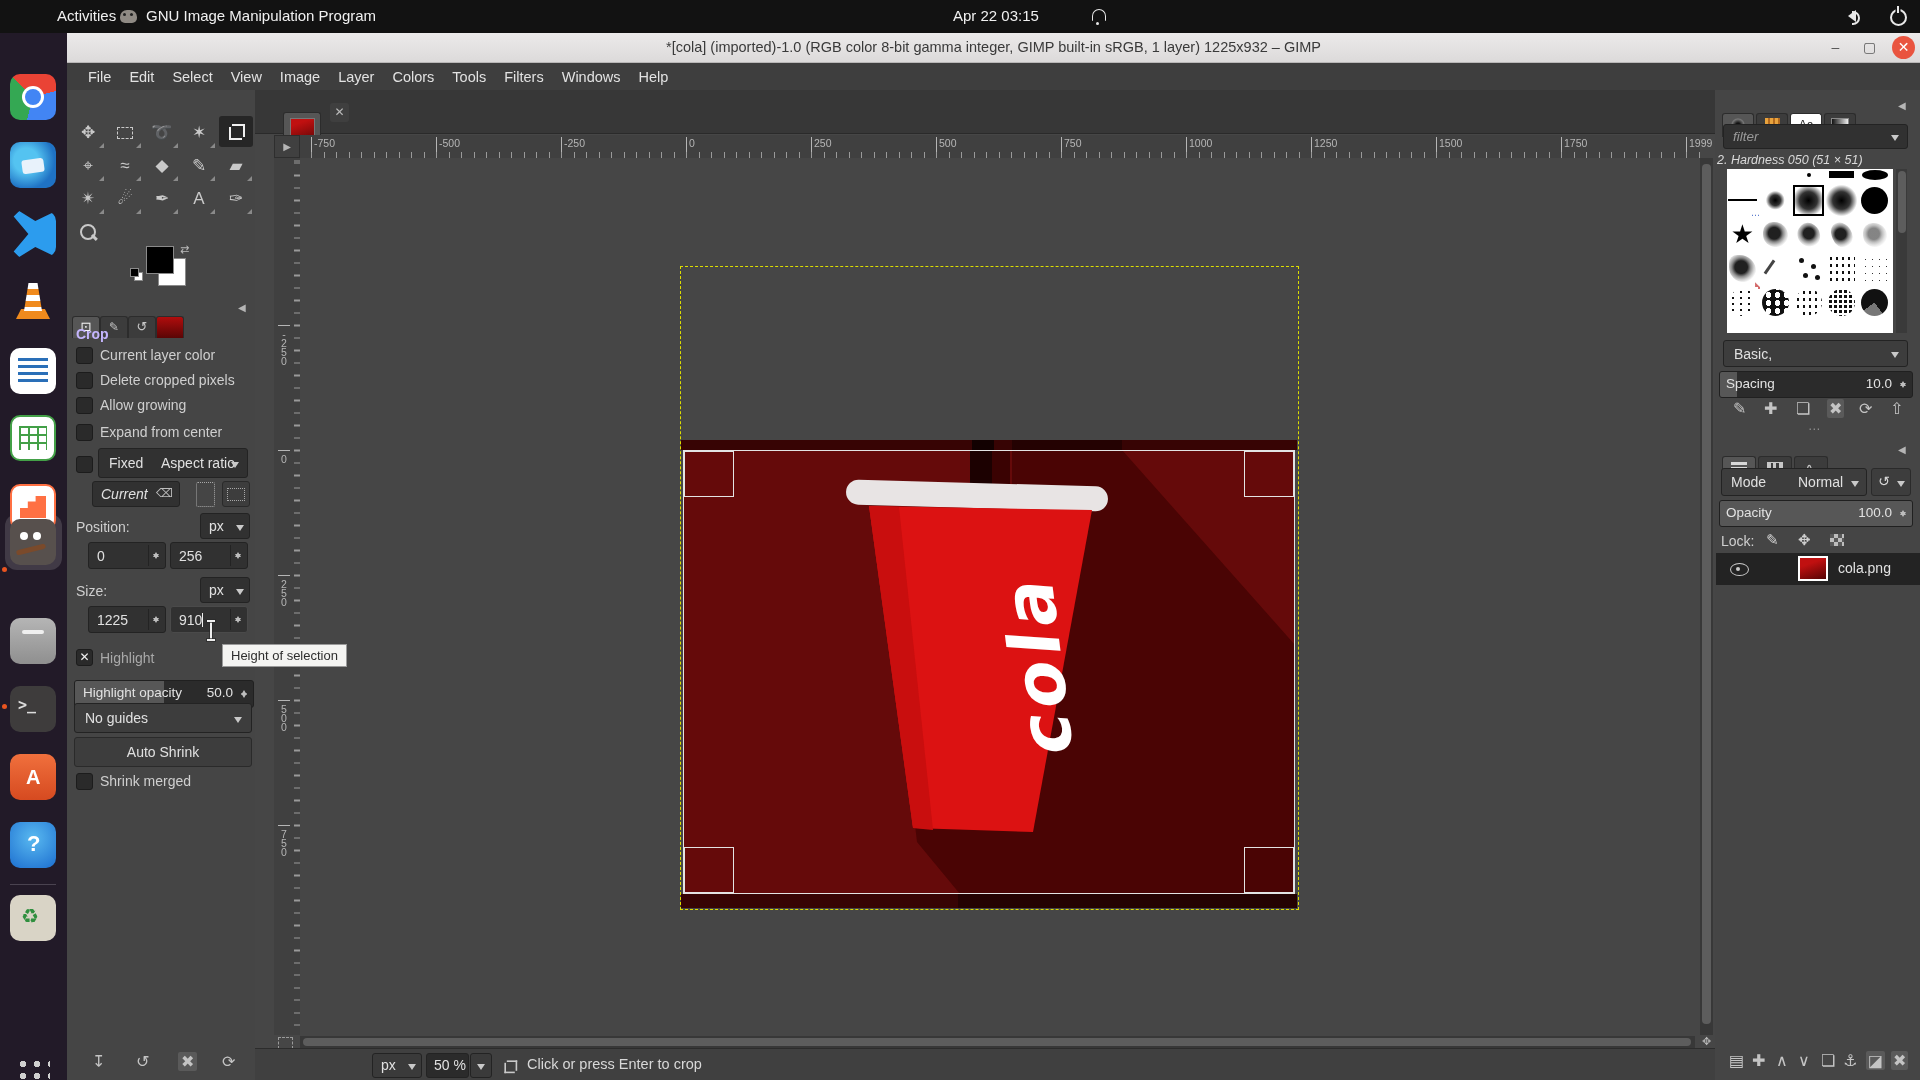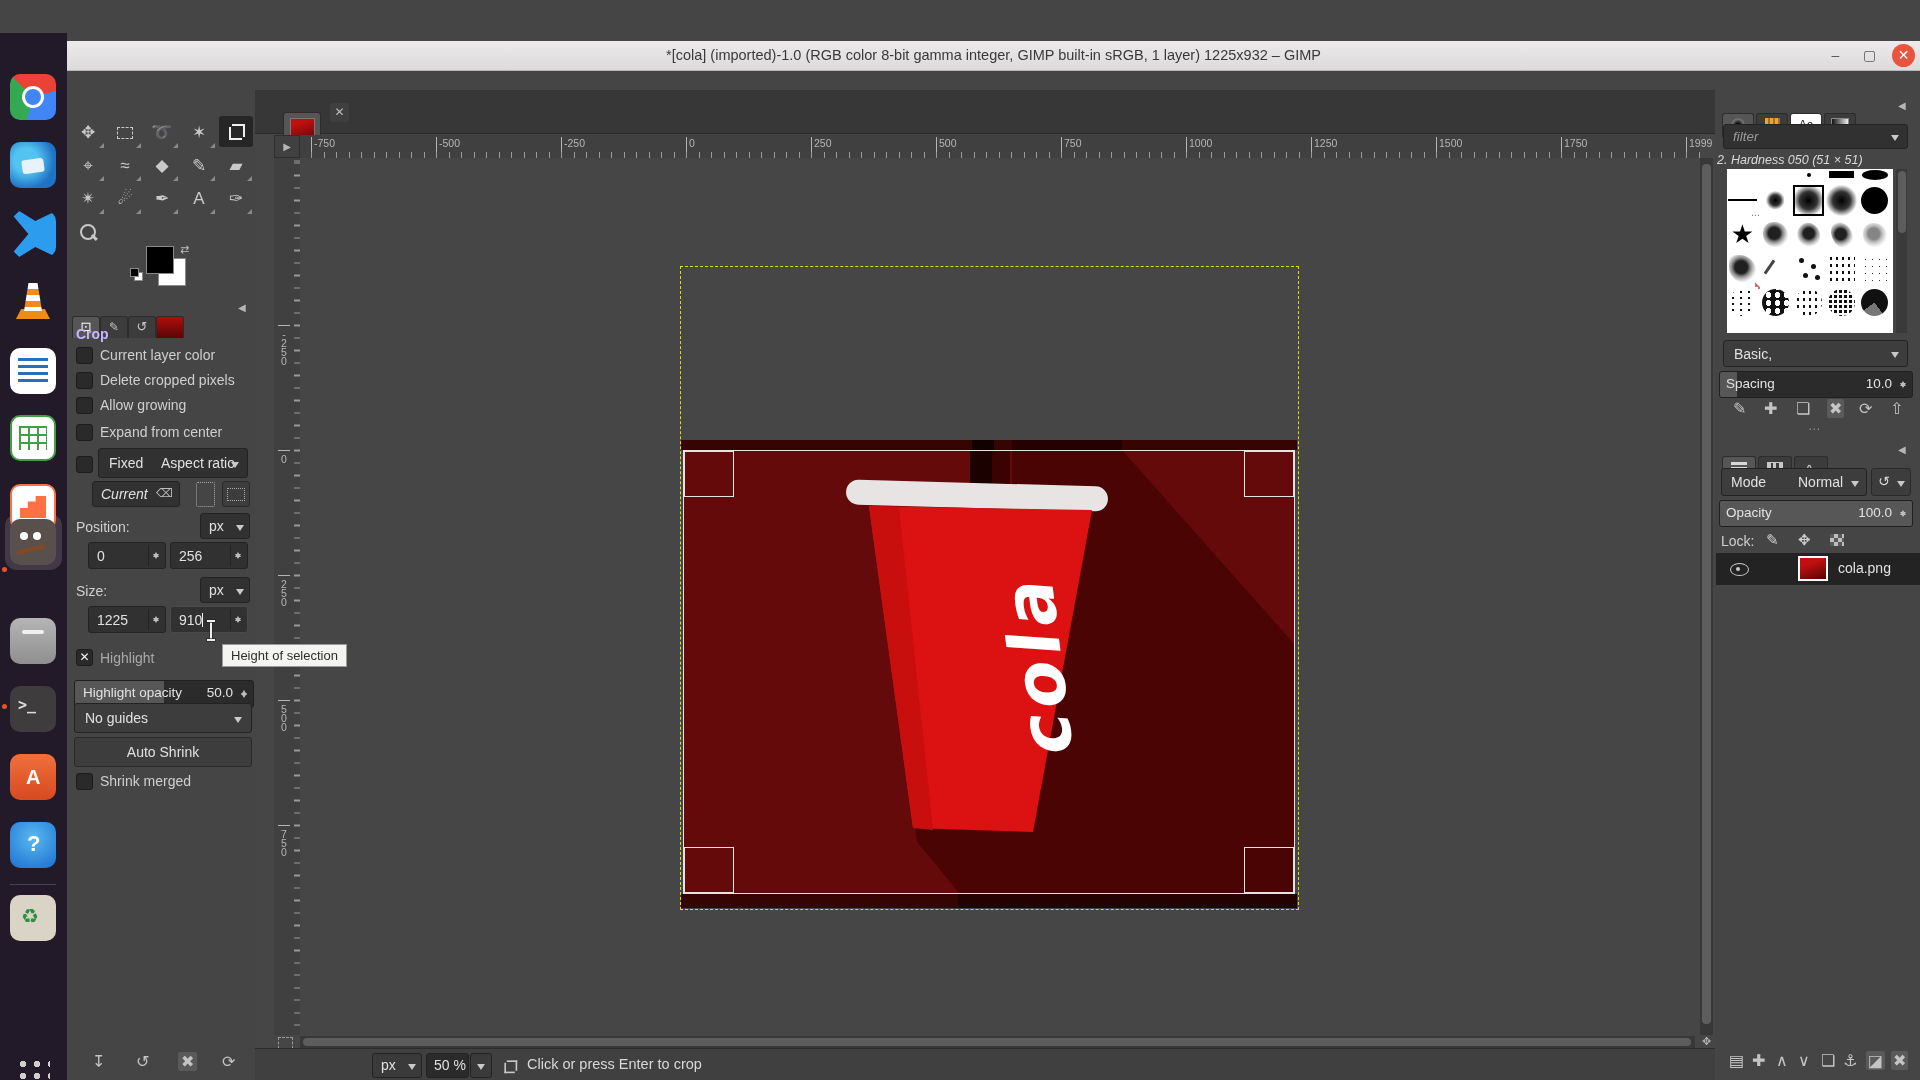--- a/index.html
+++ b/index.html
@@ -51,21 +51,21 @@
   .ico-store:after{content:"A";position:absolute;left:16px;top:12px;font:bold 20px "Liberation Sans",sans-serif;}
   .ico-help{background:radial-gradient(circle at 50% 35%,#59b9f0,#1d6fd0);border-radius:50%;color:#fff;}
   .ico-help:after{content:"?";position:absolute;left:17px;top:9px;font:bold 22px "Liberation Sans",sans-serif;}
   .ico-trash{background:#d9d4c6;border-radius:8px;color:#2f8f3e;}
   .ico-trash:after{content:"♻";position:absolute;left:11px;top:9px;font-size:20px;}
   .ico-apps{background:transparent;}
   .ico-apps:after{content:"";position:absolute;left:6px;top:10px;width:34px;height:26px;
     background:radial-gradient(circle 3px,#cfcfcf 98%,transparent) 0 0/14px 12px repeat;}
   .dock-div{position:absolute;left:10px;width:46px;height:1px;background:#4a4350;}
   
-  .titlebar{left:67px;top:33px;width:1853px;height:29px;background:linear-gradient(#eceaea,#dcdada);border-bottom:1px solid #b9b7b7;color:#3a3a3a;font-size:14.5px;margin-top:8px;}
+  .titlebar{left:67px;top:33px;width:1853px;height:29px;background:linear-gradient(#eceaea,#dcdada);border-bottom:1px solid #b9b7b7;color:#3a3a3a;font-size:14.5px;}
   .titlebar .t{position:absolute;left:0;right:0;top:6px;text-align:center;}
   .wbtn{position:absolute;top:3px;width:23px;height:23px;border-radius:50%;text-align:center;line-height:22px;color:#5a5a5a;font-size:14px;}
   .wbtn.close{background:#e9543f;color:#fff;}
   .menubar{left:67px;top:63px;width:1853px;height:27px;background:#3e3e3e;color:#e2e2e2;font-size:14.5px;display:flex;align-items:center;padding-left:12px;box-sizing:border-box;}
   .menubar span{padding:4px 9px;}
   
   .lpanel{left:67px;top:90px;width:188px;height:990px;background:#454545;border-right:1px solid #393939;}
   .tbtn{position:absolute;width:34px;height:31px;color:#c9c9c9;font-size:17px;text-align:center;line-height:30px;}
   .tbtn.active{background:#262626;border-radius:3px;color:#f0f0f0;}
   .tbtn .corner{position:absolute;right:1px;bottom:1px;width:0;height:0;border-left:5px solid transparent;border-bottom:5px solid #8a8a8a;}
@@ -121,20 +121,29 @@
   .ibeam{position:absolute;z-index:60;width:2px;height:17px;background:#ededed;box-shadow:0 0 0 1px rgba(40,40,40,.65);}
   .ibeam:before,.ibeam:after{content:"";position:absolute;left:-3px;width:8px;height:2px;background:#ededed;box-shadow:0 0 0 1px rgba(40,40,40,.65);}
   .ibeam:before{top:-2px;} .ibeam:after{bottom:-2px;}
   .caret{display:inline-block;width:1px;height:14px;background:#f0f0f0;vertical-align:-2px;}
 </style>
 </head>
 <body>
 
 <div class="screen">
 
+  <div class="abs sysbar">
+    <span class="txt" style="left:57px">Activities</span>
+    <span class="wilber" style="left:120px;top:10px"></span>
+    <span class="txt" style="left:146px">GNU Image Manipulation Program</span>
+    <span class="txt" style="left:953px">Apr 22 03:15</span>
+    <span class="bell" style="left:1092px;top:9px"></span>
+    <span class="vol" style="left:1848px;top:10px"></span>
+    <span class="pwr" style="left:1890px;top:9px"></span>
+  </div>
 
   <div class="abs dock">
     <span class="pill" style="top:481px"></span>
     <span class="di ico-chrome" style="top:41px"></span>
     <span class="di ico-tb" style="top:109px"></span>
     <span class="di ico-code" style="top:178px"></span>
     <span class="di ico-vlc" style="top:246px"></span>
     <span class="di ico-doc ico-writer" style="top:315px"></span>
     <span class="di ico-calc" style="top:382px"></span>
     <span class="di ico-impress" style="top:451px"></span>
@@ -150,20 +159,33 @@
     <span class="di ico-apps" style="top:1015px"></span>
   </div>
 
   <div class="abs titlebar">
     <div class="t">*[cola] (imported)-1.0 (RGB color 8-bit gamma integer, GIMP built-in sRGB, 1 layer) 1225x932 – GIMP</div>
     <span class="wbtn" style="left:1757px">–</span>
     <span class="wbtn" style="left:1791px">▢</span>
     <span class="wbtn close" style="left:1825px">✕</span>
   </div>
 
+  <div class="abs menubar">
+    <span>File</span>
+    <span>Edit</span>
+    <span>Select</span>
+    <span>View</span>
+    <span>Image</span>
+    <span>Layer</span>
+    <span>Colors</span>
+    <span>Tools</span>
+    <span>Filters</span>
+    <span>Windows</span>
+    <span>Help</span>
+  </div>
 
   <div class="abs lpanel"></div>
 
   <span class="abs tbtn" style="left:71px;top:118px"><span>✥</span><span class="corner"></span></span>
   <span class="abs tbtn" style="left:108px;top:118px"><span class="dashedbox" style="margin-top:9px"></span><span class="corner"></span></span>
   <span class="abs tbtn" style="left:145px;top:118px"><span>➰</span><span class="corner"></span></span>
   <span class="abs tbtn" style="left:182px;top:118px"><span>✶</span><span class="corner"></span></span>
   <span class="abs tbtn active" style="left:219px;top:116px"><span class="cropglyph" style="margin-top:8px"></span></span>
   <span class="abs tbtn" style="left:71px;top:151px"><span>⌖</span><span class="corner"></span></span>
   <span class="abs tbtn" style="left:108px;top:151px"><span>≈</span><span class="corner"></span></span>

